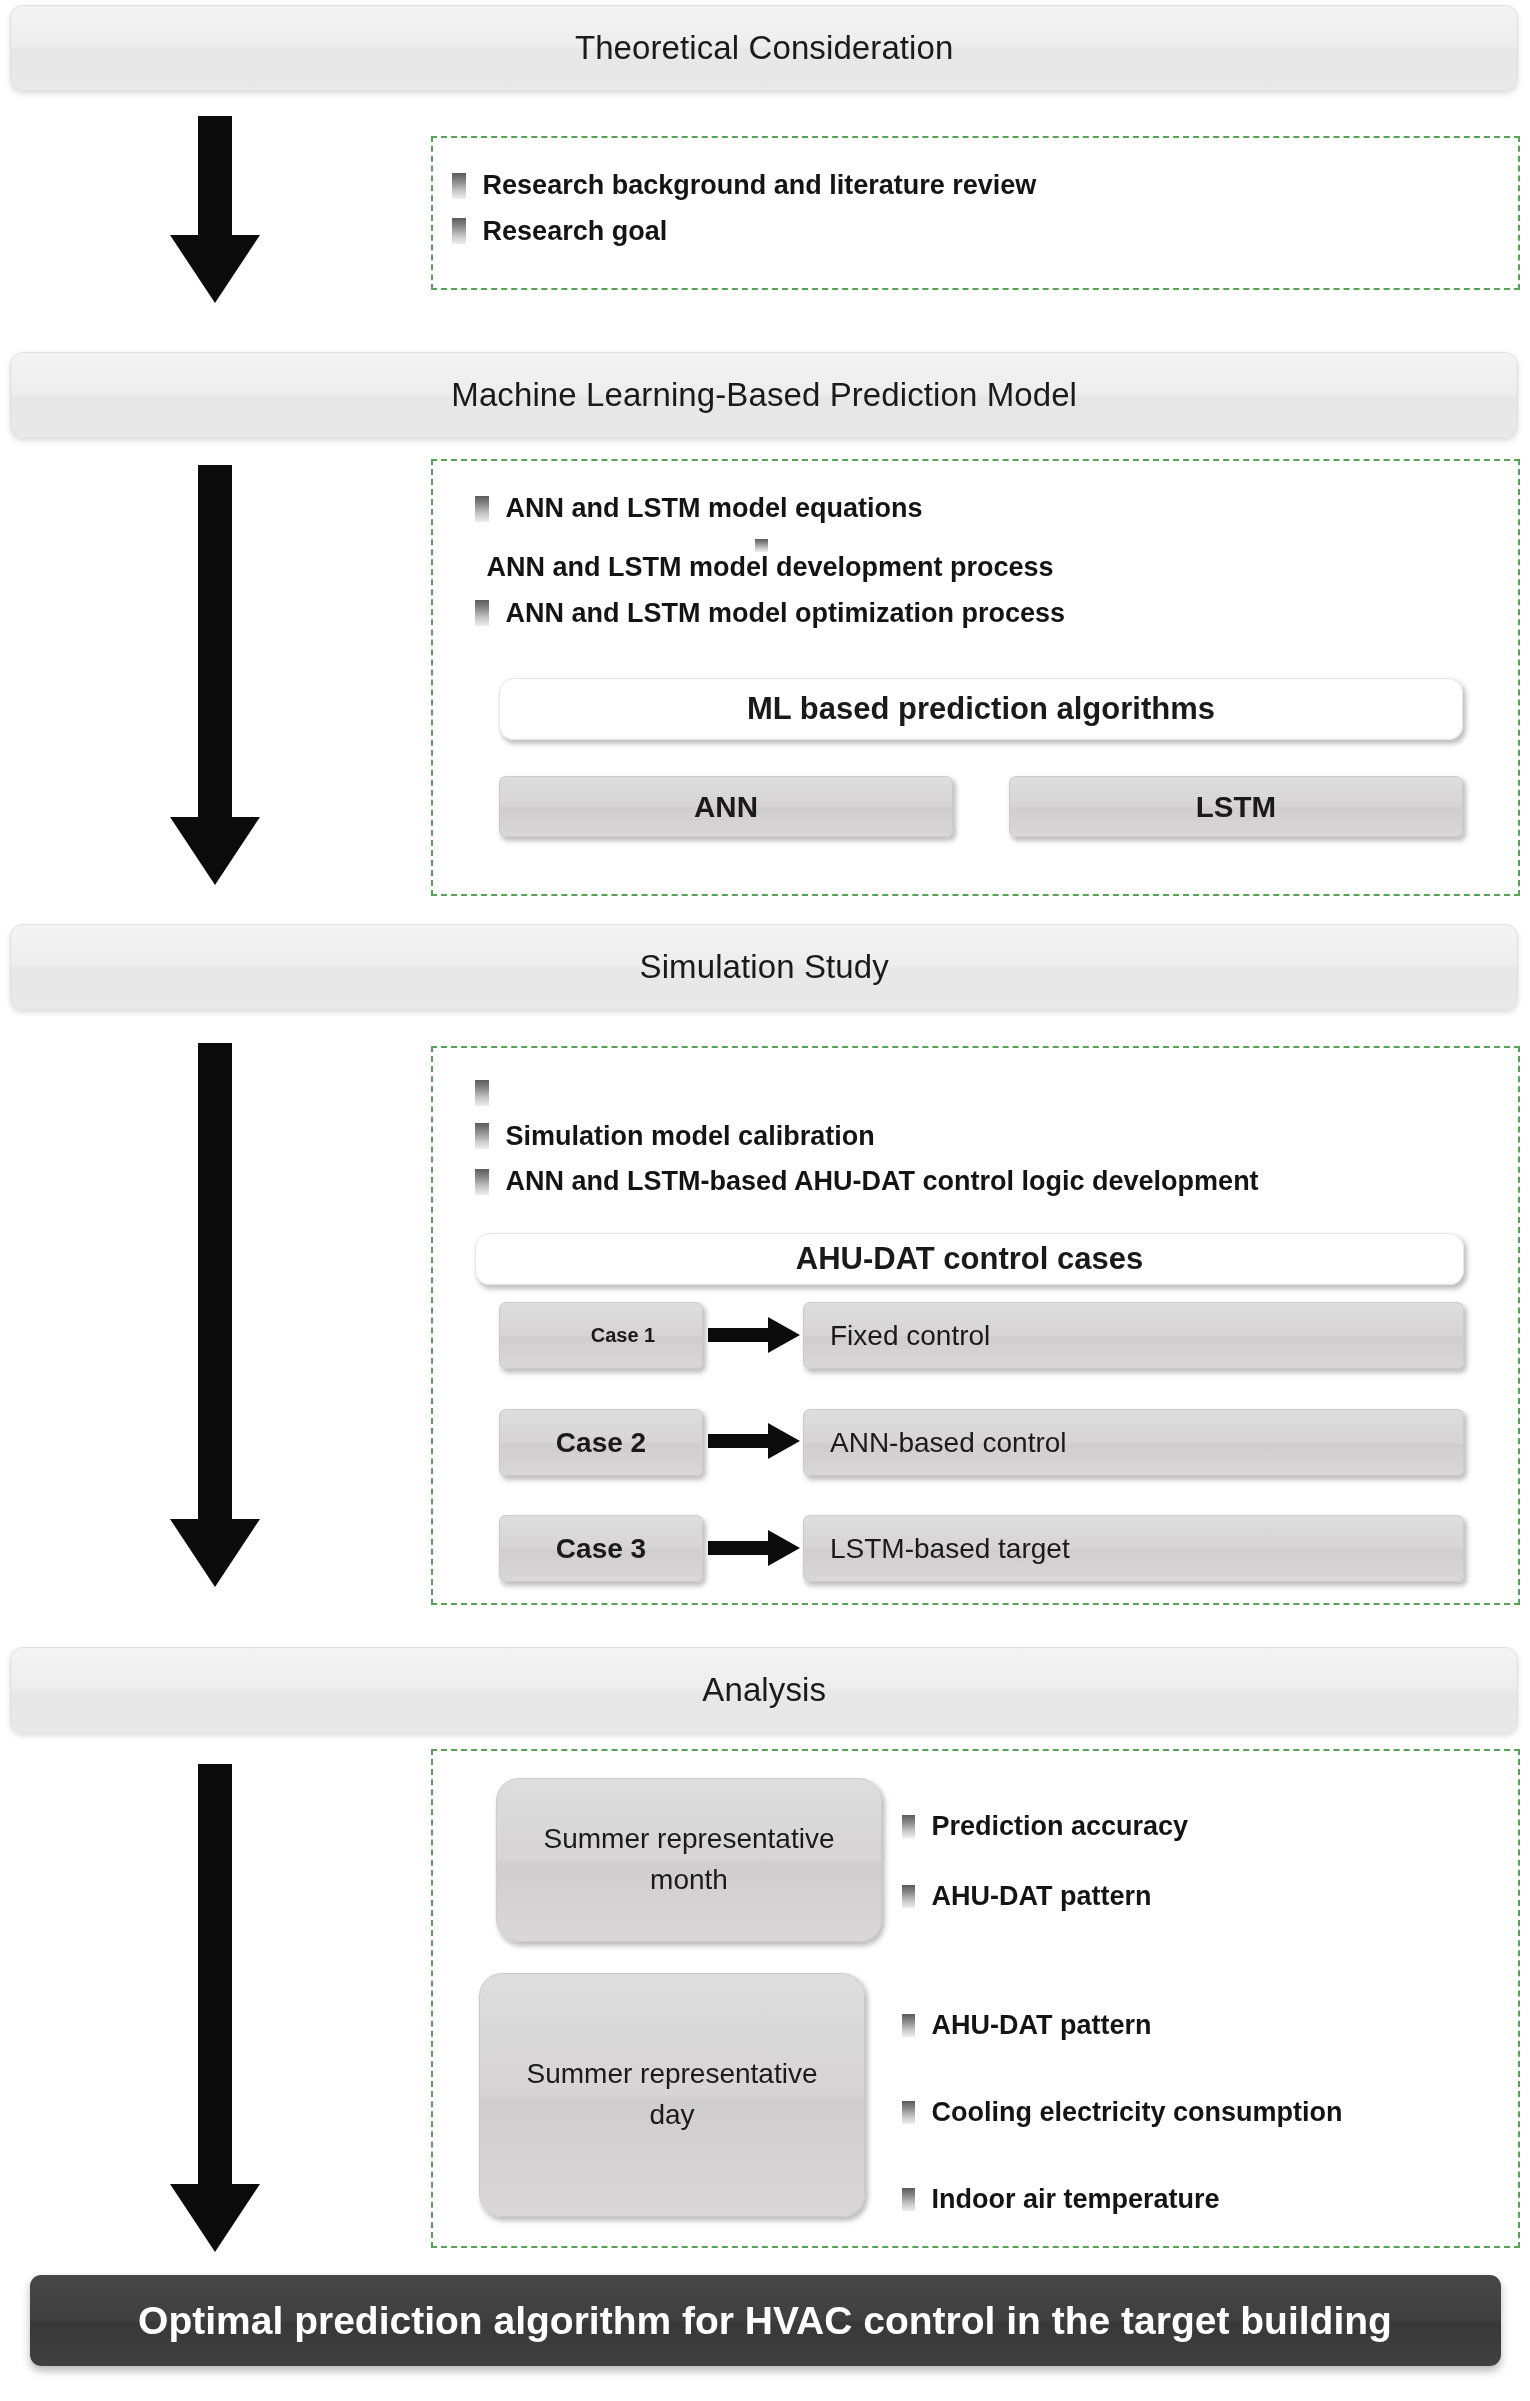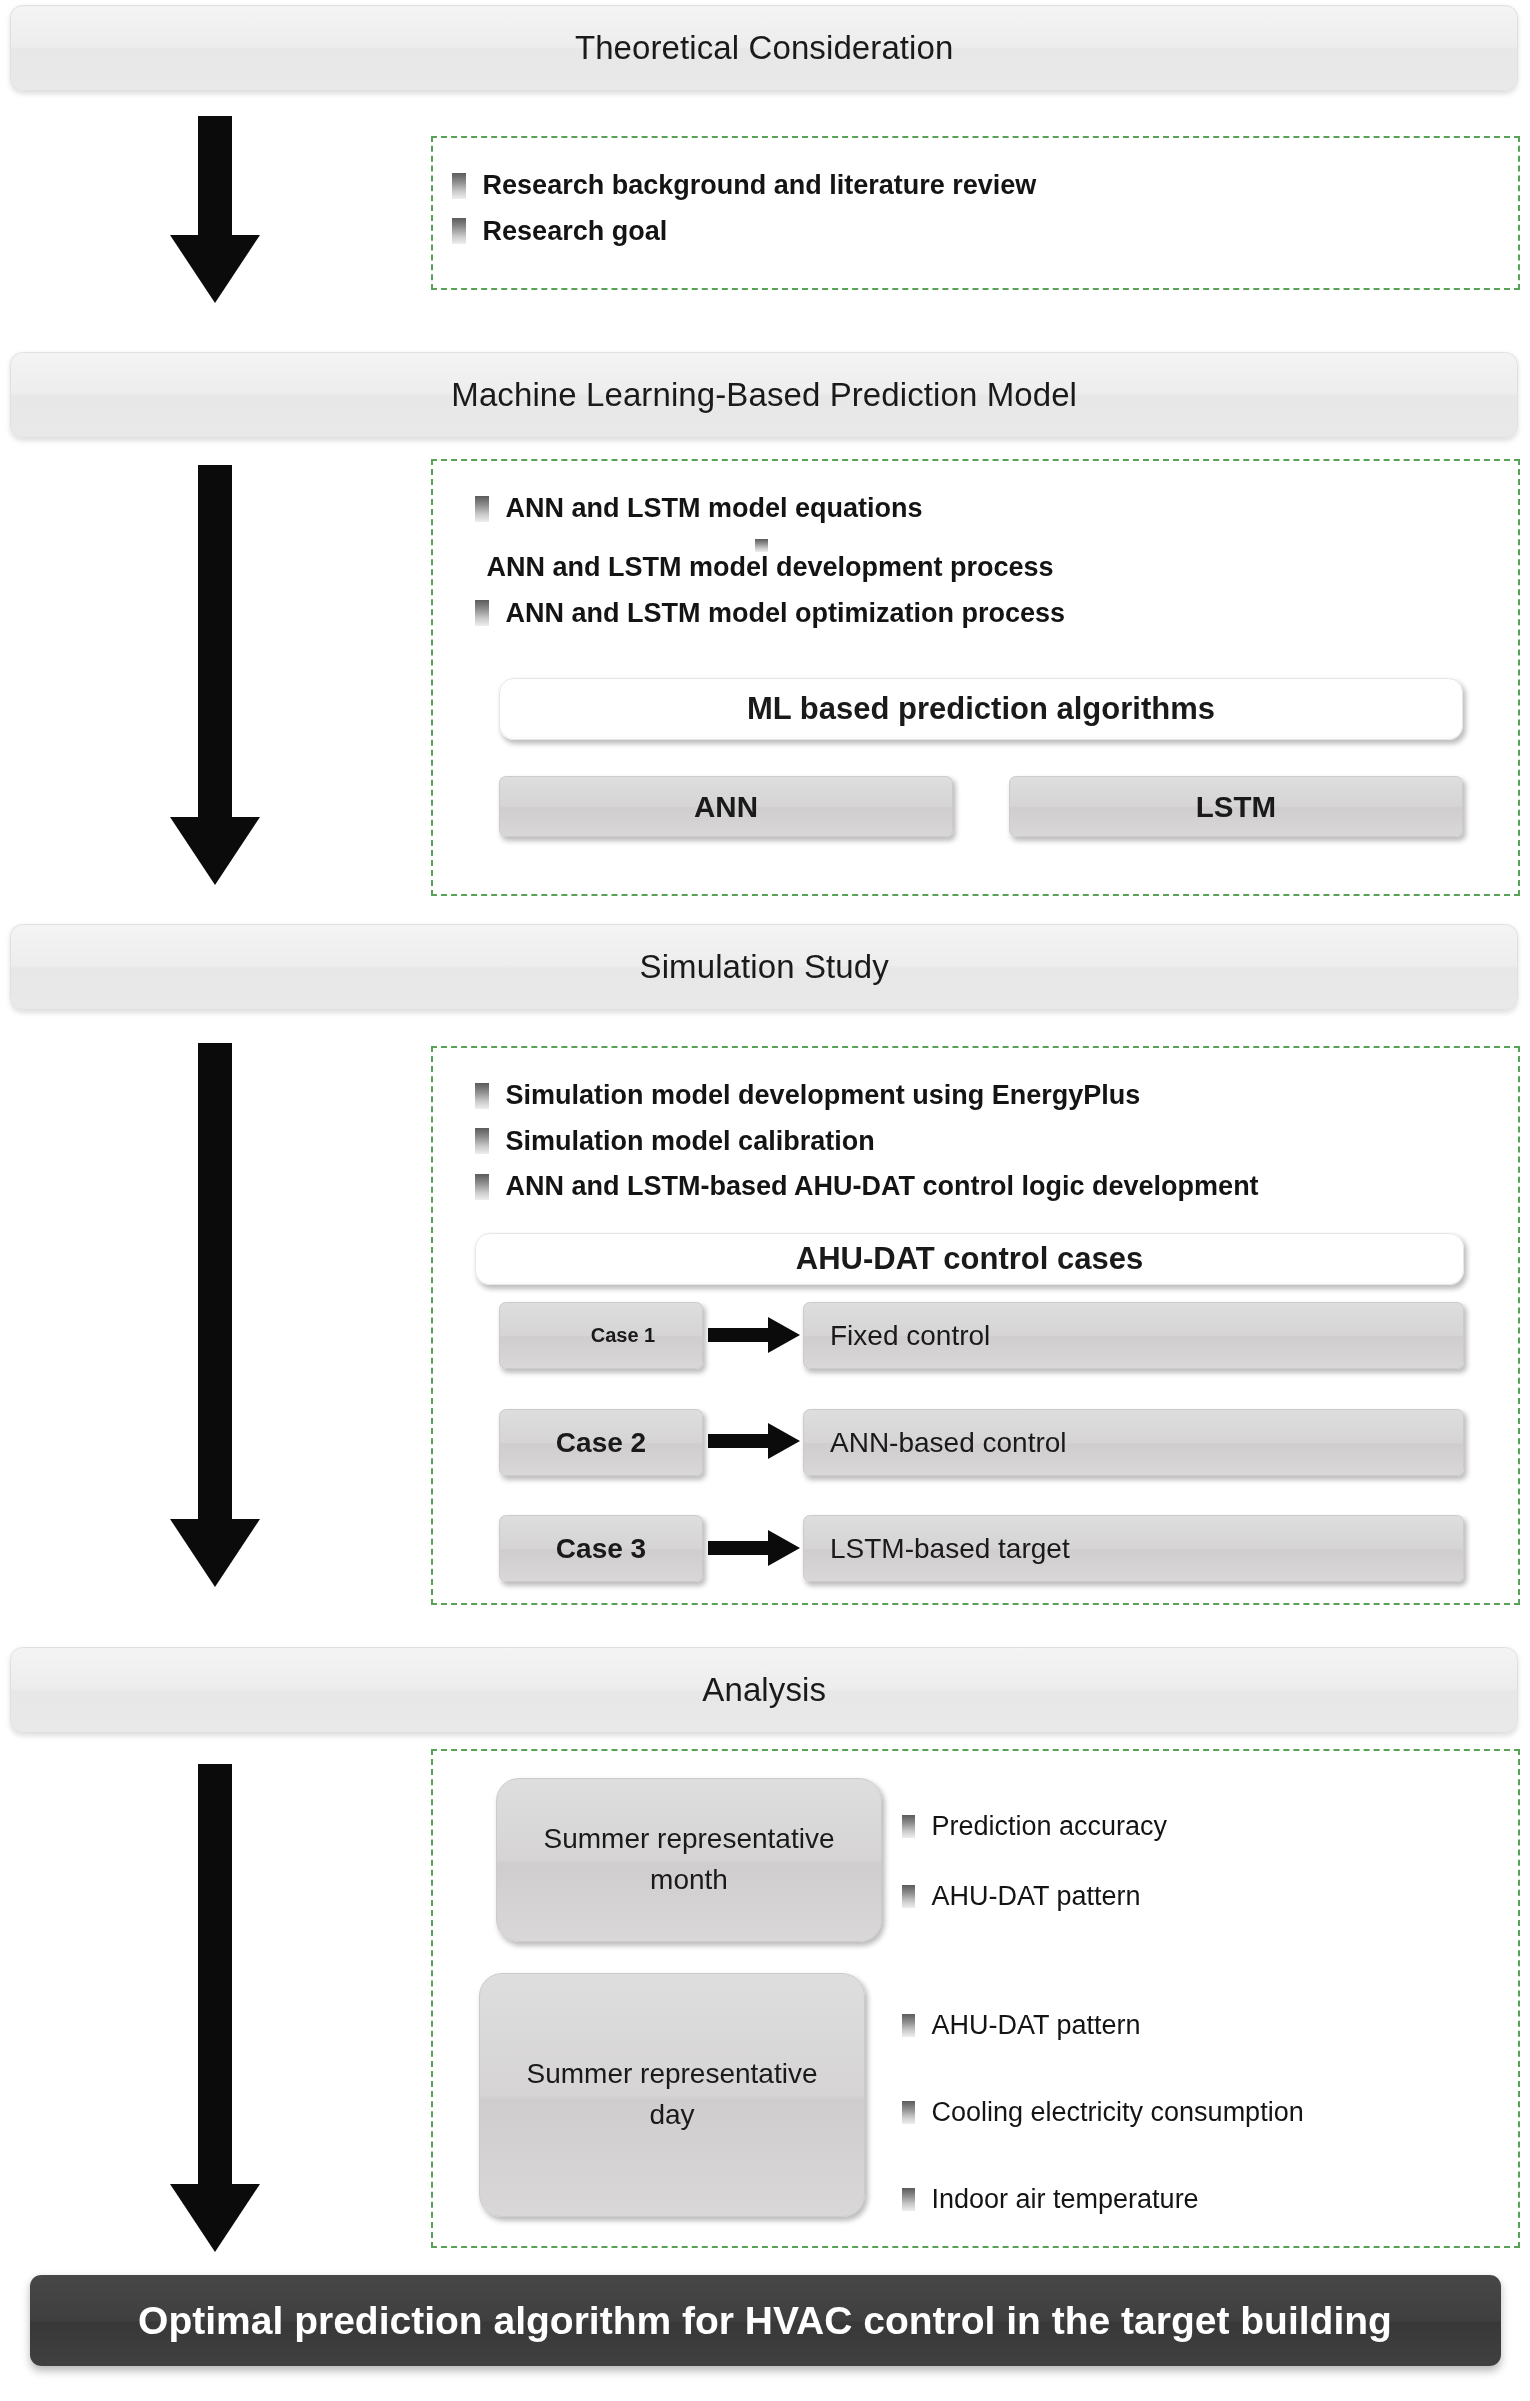--- a/index.html
+++ b/index.html
@@ -60,21 +60,21 @@
     flex: 0 0 13.6px;
     margin-right: 17px;
     background: linear-gradient(180deg, #5b5b5b 0%, #8d8d8d 35%, #c9c9c9 70%, #eeeeee 100%);
   }
   .bullet-text {
     font-size: 27px;
     color: #141414;
     font-weight: bold;
     white-space: nowrap;
   }
-  .bullets.light .bullet-text { font-weight: 400; text-align: center; }
+  .bullets.light .bullet-text { font-weight: 700; text-align: center; }
   .bullets.light .bullet-mark { height: 23px; width: 12.5px; flex:0 0 12.5px; }
 
   
   .down-arrow {
     position: absolute;
     width: 91px;
   }
   .down-arrow .shaft {
     position: absolute;
     left: 28px;
@@ -216,21 +216,20 @@
 <div class="down-arrow" style="left:170px; top:1043px; height:547px;">
   <div class="shaft" style="height:479px;"></div>
   <div class="head" style="top:476px;"></div>
 </div>
 
 <div class="panel" style="left:431px; top:1046px; width:1089px; height:559px;">
 </div>
 <div class="bullets" style="left:475px; top:1080px;">
   <div class="bullet-row" style="margin-bottom:14.7px;">
     <span class="bullet-mark"></span>
-    <span class="bullet-text">Simulation model development using EnergyPlus</span>
   </div>
   <div class="bullet-row" style="margin-bottom:14.7px;">
     <span class="bullet-mark"></span>
     <span class="bullet-text">Simulation model calibration</span>
   </div>
   <div class="bullet-row">
     <span class="bullet-mark"></span>
     <span class="bullet-text">ANN and LSTM-based AHU-DAT control logic development</span>
   </div>
 </div>

